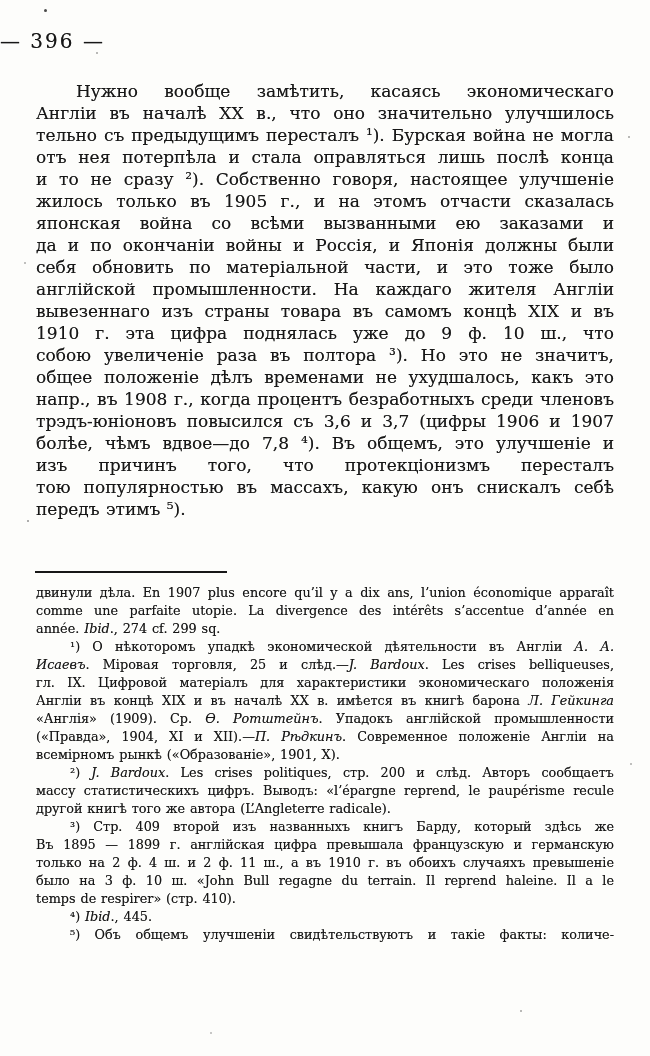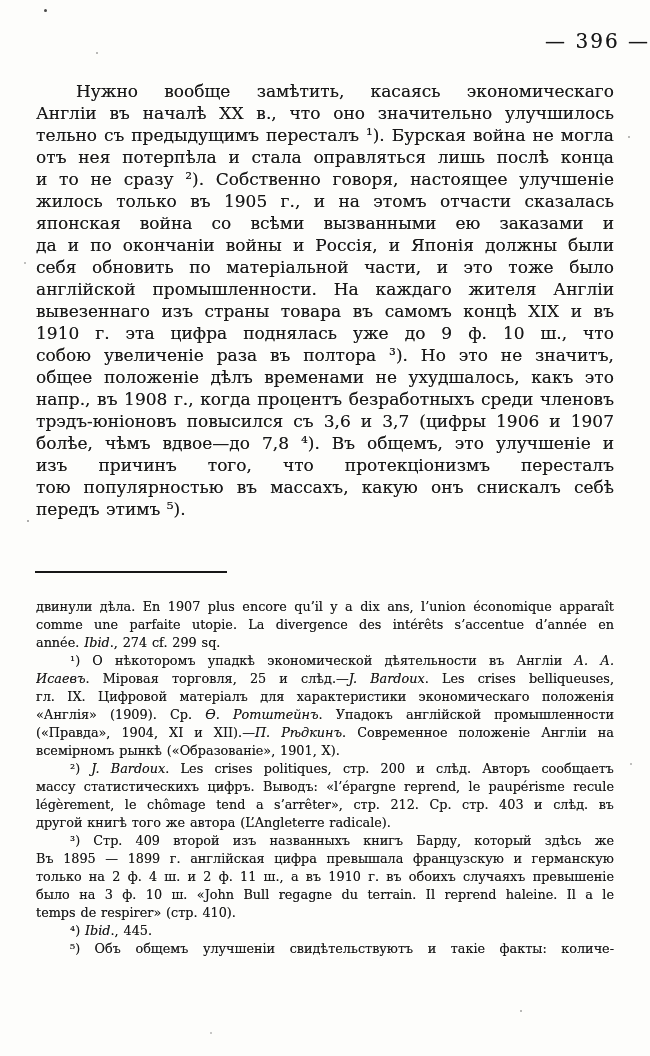--- a/index.html
+++ b/index.html
@@ -16,21 +16,21 @@
     font-family: "DejaVu Serif", serif;
     color: var(--ink, #161616);
     overflow: hidden;
     text-shadow: 0 0 0.4px rgba(20,20,20,.55);
   }
   .page-number {
     position: absolute;
     top: 28px;
     left: 0;
     width: 100%;
-    text-align: right;
+    text-align: left;
     font-size: 20px;
     line-height: 26px;
     letter-spacing: 2px;
     white-space: nowrap;
   }
   .body-text {
     position: absolute;
     top: 80px;
     left: 36px;
     width: 578px;
@@ -46,21 +46,20 @@
     height: 2px;
     background: var(--ink, #1d1d1d);
   }
   .footnotes {
     position: absolute;
     top: 584px;
     left: 36px;
     width: 578px;
     font-size: 12.8px;
     line-height: 18px;
-    margin-top: 14px;
   }
   .footnotes .tl { height: 18px; }
   .tl {
     text-align: justify;
     overflow: hidden;
     word-spacing: 0.06em;
   }
   .tl.jl { text-align-last: justify; }
   .body-text .tl.ind { text-indent: 40px; }
   .footnotes .tl.ind { text-indent: 34px; }
@@ -114,28 +113,28 @@
   <div class="footnotes">
       <div class="para">
         <div class="tl jl">двинули дѣла. En 1907 plus encore qu’il y a dix ans, l’union économique apparaît</div>
         <div class="tl jl">comme une parfaite utopie. La divergence des intérêts s’accentue d’année en</div>
         <div class="tl">année. <i>Ibid</i>., 274 cf. 299 sq.</div>
       </div>
       <div class="para">
         <div class="tl jl ind">¹) О нѣкоторомъ упадкѣ экономической дѣятельности въ Англіи <i>А. А.</i></div>
         <div class="tl jl"><i>Исаевъ</i>. Міровая торговля, 25 и слѣд.—<i>J. Bardoux</i>. Les crises belliqueuses,</div>
         <div class="tl jl">гл. IX. Цифровой матеріалъ для характеристики экономическаго положенія</div>
+        <div class="tl jl">Англіи въ концѣ XIX и въ началѣ XX в. имѣется въ книгѣ барона <i>Л. Гейкинга</i></div>
         <div class="tl jl">«Англія» (1909). Ср. <i>Ѳ. Ротштейнъ</i>. Упадокъ англійской промышленности</div>
         <div class="tl jl">(«Правда», 1904, XI и XII).—<i>П. Рѣдкинъ</i>. Современное положеніе Англіи на</div>
         <div class="tl">всемірномъ рынкѣ («Образованіе», 1901, X).</div>
       </div>
       <div class="para">
         <div class="tl jl ind">²) <i>J. Bardoux</i>. Les crises politiques, стр. 200 и слѣд. Авторъ сообщаетъ</div>
         <div class="tl jl">массу статистическихъ цифръ. Выводъ: «l’épargne reprend, le paupérisme recule</div>
-        <div class="tl jl">légèrement, le chômage tend a s’arrêter», стр. 212. Ср. стр. 403 и слѣд. въ</div>
         <div class="tl">другой книгѣ того же автора (L’Angleterre radicale).</div>
       </div>
       <div class="para">
         <div class="tl jl ind">³) Стр. 409 второй изъ названныхъ книгъ Барду, который здѣсь же</div>
         <div class="tl jl">Въ 1895 — 1899 г. англійская цифра превышала французскую и германскую</div>
         <div class="tl jl">только на 2 ф. 4 ш. и 2 ф. 11 ш., а въ 1910 г. въ обоихъ случаяхъ превышеніе</div>
         <div class="tl jl">было на 3 ф. 10 ш. «John Bull regagne du terrain. Il reprend haleine. Il a le</div>
         <div class="tl">temps de respirer» (стр. 410).</div>
       </div>
       <div class="para">

